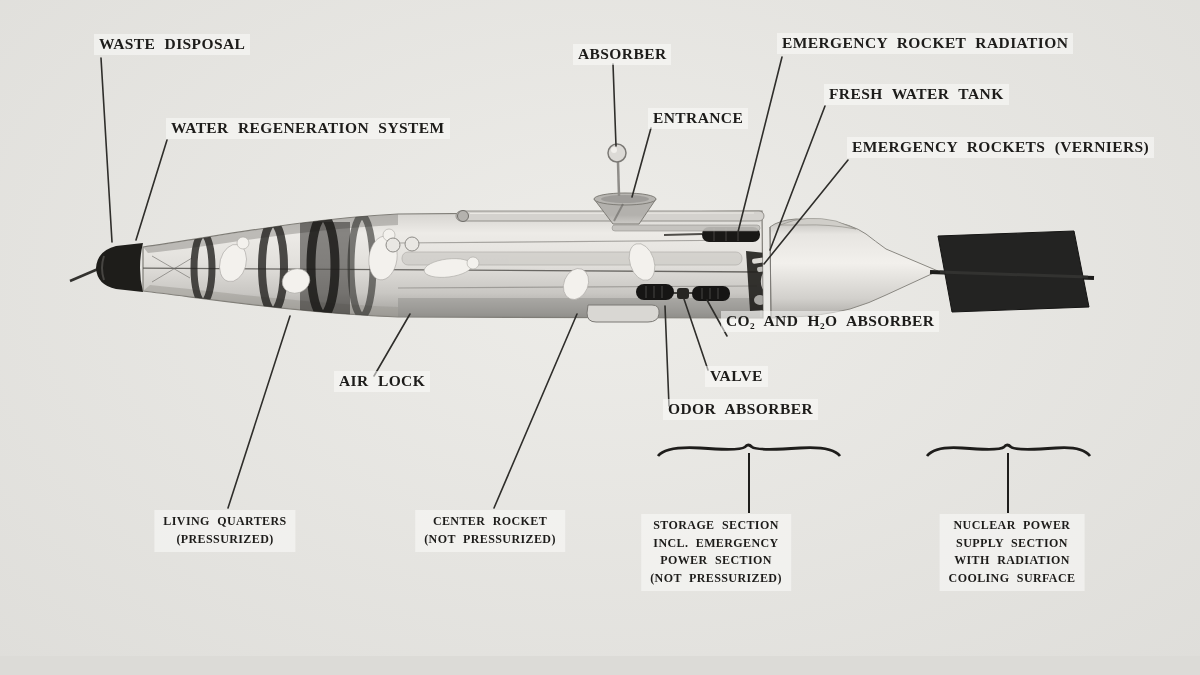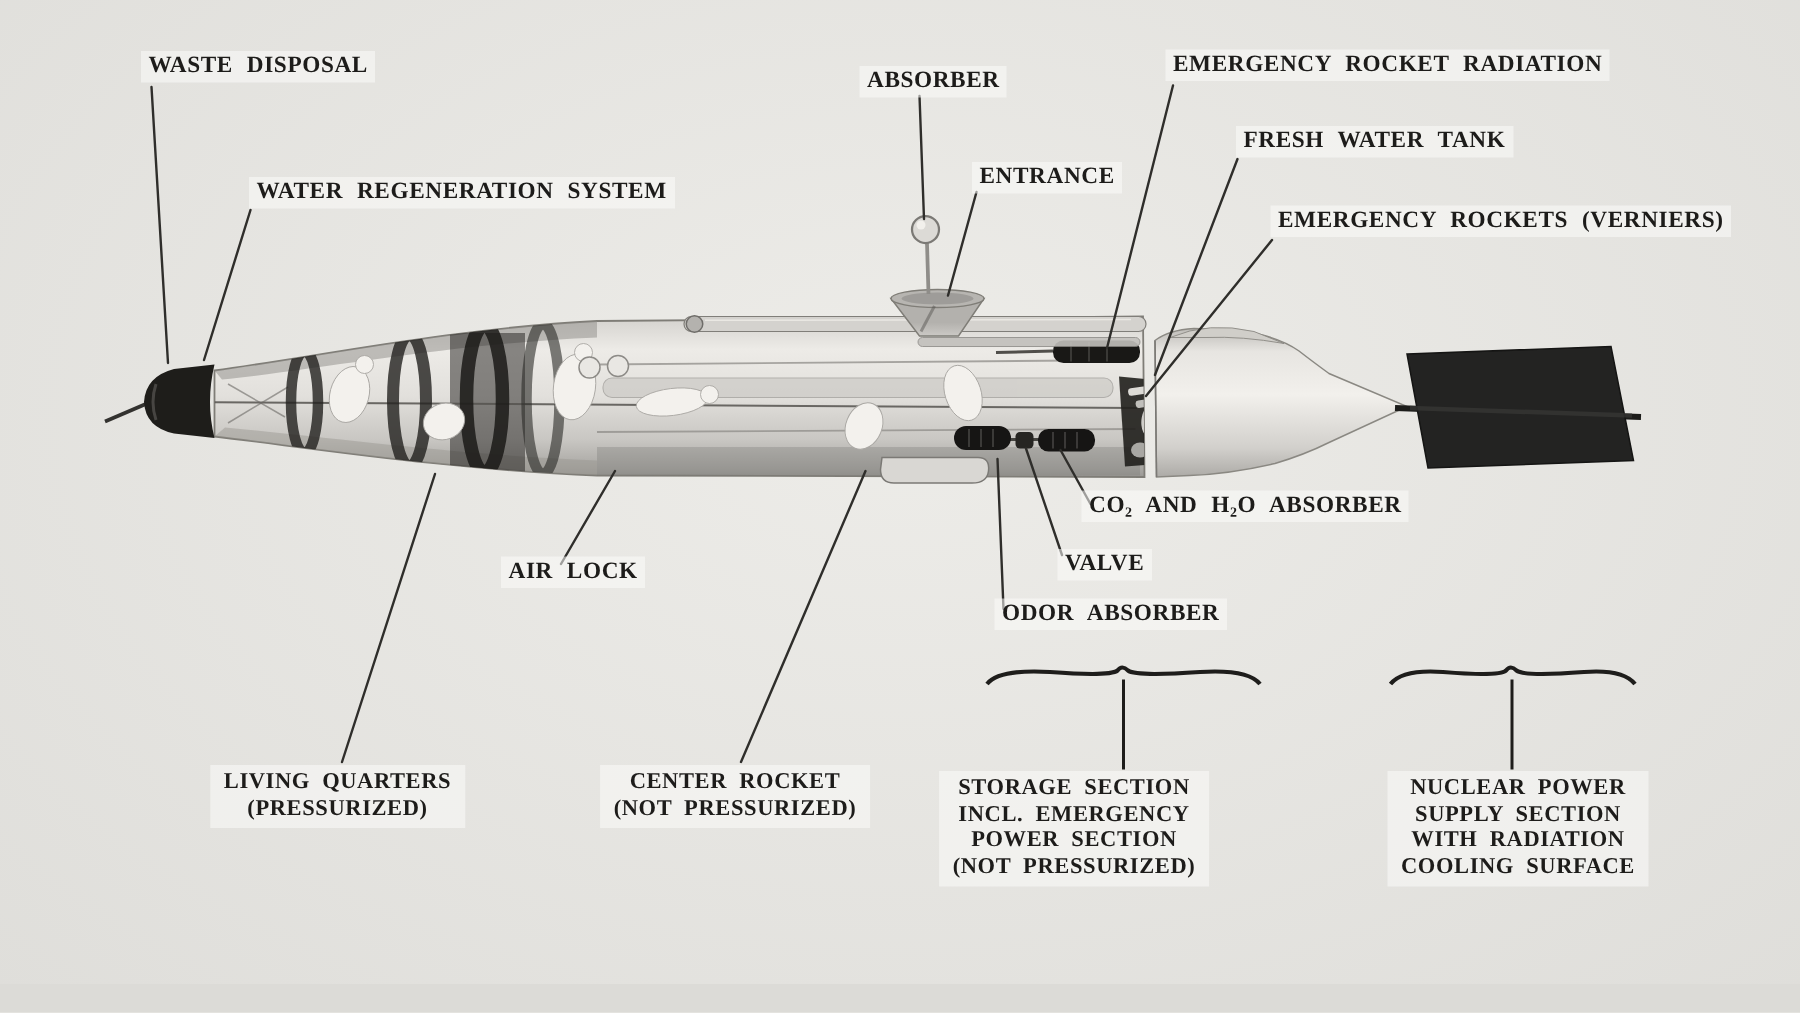--- a/index.html
+++ b/index.html
@@ -12,21 +12,21 @@
   }
   svg.art{position:absolute;left:0;top:0;width:1200px;height:675px;}
   .callout{
     position:absolute;white-space:nowrap;
     font-weight:700;font-size:15.5px;line-height:18px;
     letter-spacing:.4px;word-spacing:5px;color:#1d1c1a;
     background:rgba(252,252,249,.55);padding:1px 5px 2px;
   }
   .section-label{
     position:absolute;transform:translateX(-50%);text-align:center;
-    font-weight:700;font-size:15px;line-height:17.5px;
+    font-weight:700;font-size:12px;line-height:17.5px;
     letter-spacing:.4px;word-spacing:4px;color:#1d1c1a;
     background:rgba(252,252,249,.55);padding:3px 9px 4px;
   }
 </style>
 </head>
 <body>
 
 <div class="stage">
 
   <svg class="art" viewBox="0 0 1200 675" aria-hidden="true">
@@ -180,21 +180,21 @@
     </g>
   </svg>
 
   <div class="callout" style="left:94px;top:34px">WASTE DISPOSAL</div>
   <div class="callout" style="left:166px;top:118px">WATER REGENERATION SYSTEM</div>
   <div class="callout" style="left:573px;top:44px">ABSORBER</div>
   <div class="callout" style="left:648px;top:108px">ENTRANCE</div>
   <div class="callout" style="left:777px;top:33px">EMERGENCY ROCKET RADIATION</div>
   <div class="callout" style="left:824px;top:84px">FRESH WATER TANK</div>
   <div class="callout" style="left:847px;top:137px">EMERGENCY ROCKETS (VERNIERS)</div>
-  <div class="callout" style="left:721px;top:327px">CO₂ AND H₂O ABSORBER</div>
+  <div class="callout" style="left:721px;top:311px">CO₂ AND H₂O ABSORBER</div>
   <div class="callout" style="left:705px;top:366px">VALVE</div>
   <div class="callout" style="left:663px;top:399px">ODOR ABSORBER</div>
   <div class="callout" style="left:334px;top:371px">AIR LOCK</div>
 
   <div class="section-label" style="left:225px;top:510px">
     <div>LIVING QUARTERS</div>
     <div>(PRESSURIZED)</div>
   </div>
   <div class="section-label" style="left:490px;top:510px">
     <div>CENTER ROCKET</div>

